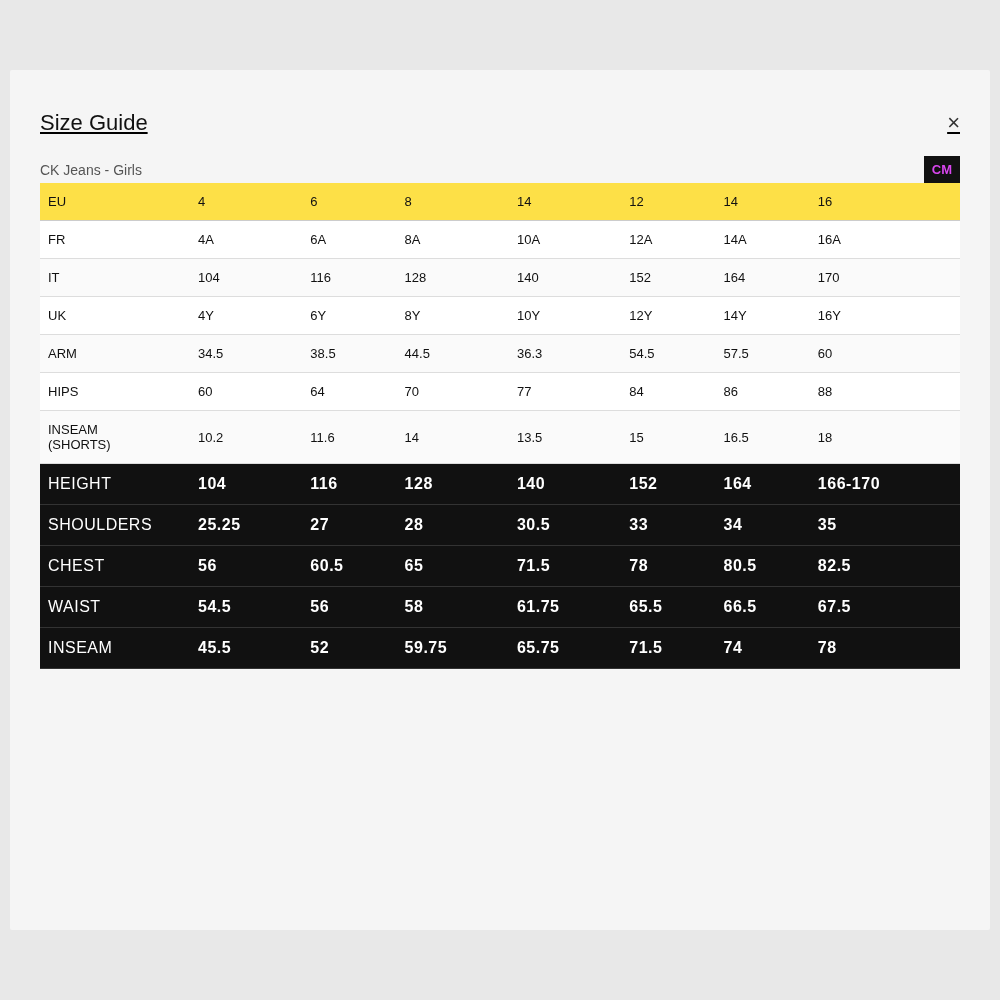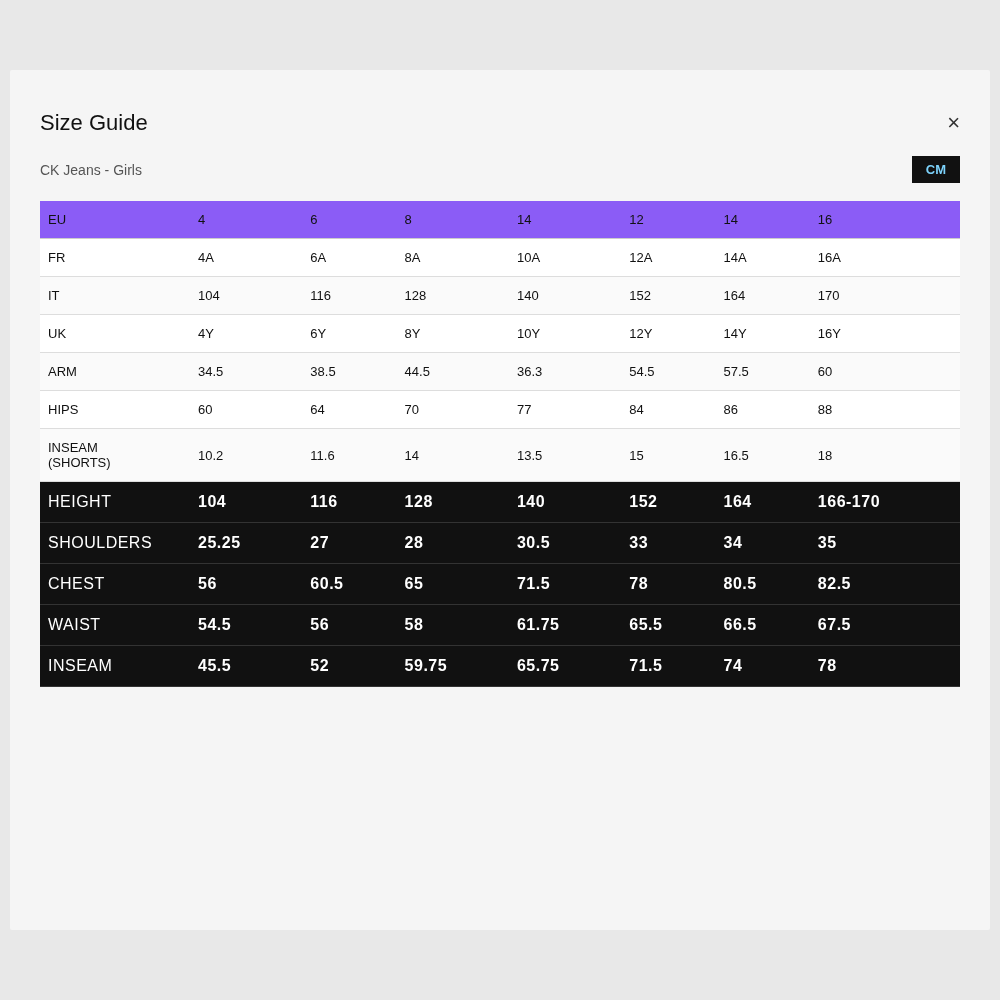--- a/index.html
+++ b/index.html
@@ -25,20 +25,21 @@
       position: relative;
       padding: 40px 30px 60px 30px;
       border-radius: 2px;
     }
 
     .modal-header {
       display: flex;
       justify-content: space-between;
       align-items: center;
       margin-bottom: 20px;
+      text-decoration: underline;
     }
 
     .modal-title {
       font-size: 22px;
       font-weight: 500;
       color: #111;
     }
 
     .close-button {
       background: none;
@@ -46,32 +47,31 @@
       font-size: 22px;
       cursor: pointer;
       color: #333;
       line-height: 1;
     }
 
     .subtitle-row {
       display: flex;
       justify-content: space-between;
       align-items: center;
-      margin-bottom: 18px;
     }
 
     .subtitle {
       font-size: 14px;
       color: #555;
     }
 
     .unit-toggle {
       background: #111;
-      color: #7dd3fc;
-      padding: 6px 14px;
+      color: #d946ef;
+      padding: 6px 8px;
       font-size: 13px;
       font-weight: 600;
       border: none;
       cursor: pointer;
     }
 
     .size-table {
       width: 100%;
       border-collapse: collapse;
       font-size: 13px;
@@ -87,21 +87,21 @@
 
     .size-table th:first-child,
     .size-table td:first-child {
       width: 150px;
       font-weight: 400;
       color: #111;
     }
 
     .size-table th {
       font-weight: 400;
-      background: #8b5cf6;
+      background: #fde047;
       border-bottom: 1px solid #ccc;
     }
 
     .size-table tr {
       background: #fff;
     }
 
     .size-table tr:nth-child(even) {
       background: #fafafa;
     }

